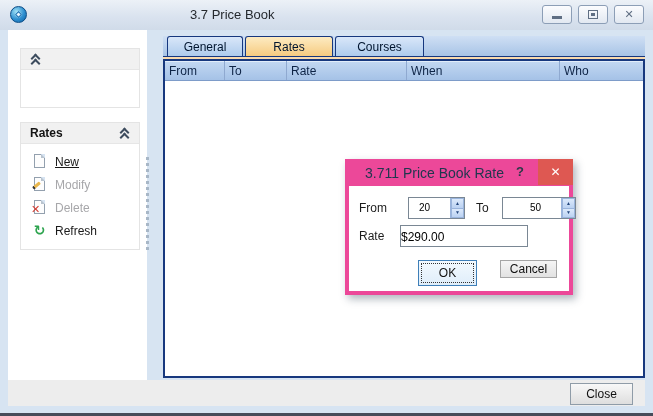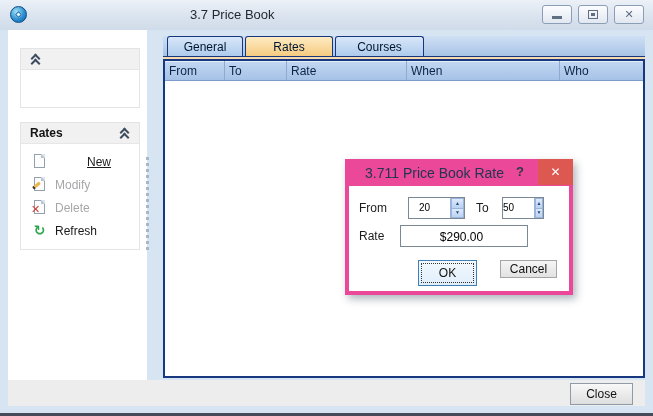--- a/index.html
+++ b/index.html
@@ -32,21 +32,21 @@
   .panel-header { height:21px; background:#F1F1F1; border-bottom:1px solid #E6E6E6;
     display:flex; align-items:center; padding:0 9px; }
   .panel-title { font-size:12px; font-weight:bold; color:#141414; flex:1; }
   .chev { position:relative; width:11px; height:11px; }
   .chev::before, .chev::after { content:""; position:absolute; left:2px; width:5px; height:5px;
     border-left:2px solid #3D4C5E; border-top:2px solid #3D4C5E; transform:rotate(45deg); }
   .chev::before { top:1px; } .chev::after { top:6px; }
   .panel-item { height:23px; display:flex; align-items:center; gap:8px; padding-left:11px;
     font-size:12px; color:#1A1A1A; cursor:default; white-space:nowrap; }
   .panel-item.disabled { color:#A7A7AA; }
-  .panel-item.hot .item-label { text-decoration:underline;margin-left:32px; }
+  .panel-item.hot .item-label { text-decoration:underline; }
   .panel-options .panel-item { margin-top:7px; }
   .panel-rates .panel-body { padding-top:6px; }
 
   
   .ic { position:relative; width:15px; height:15px; flex:0 0 15px; }
   .ic-search::before { content:""; position:absolute; left:1px; top:1px; width:8px; height:8px;
     border:2px solid #5E88B5; border-radius:50%; background:#D6EAFB; }
   .ic-search::after { content:""; position:absolute; left:9px; top:9px; width:6px; height:3px;
     background:#C6913F; transform:rotate(45deg); border-radius:1px; }
   .doc { position:absolute; left:2px; top:0; width:11px; height:14px; background:#FDFDFD;
@@ -88,28 +88,28 @@
   .modal { position:absolute; left:345px; top:159px; width:228px; height:136px;
     background:#ec4899; box-shadow:3px 4px 8px rgba(30,50,70,.35); }
   .modal-title { position:absolute; left:20px; top:6px; font-size:14px; color:#21374F; white-space:nowrap; }
   .modal-help { position:absolute; left:171px; top:5px; font-size:13px; font-weight:bold; color:#2A3A48; cursor:default; }
   .modal-close { position:absolute; right:0; top:0; width:35px; height:26px; background:#DE5852;
     color:#FFFFFF; display:flex; align-items:center; justify-content:center; font-size:12px; cursor:default; }
   .modal-body { position:absolute; left:4px; top:27px; width:220px; height:105px; background:#FFFFFF; }
   .fld-label { position:absolute; font-size:12px; color:#1C1C1C; }
   .lbl-from { left:10px; top:15px; } .lbl-to { left:127px; top:15px; } .lbl-rate { left:10px; top:43px; }
   .spin { position:absolute; top:11px; height:22px; display:flex; border:1px solid #7A8794; background:#fff; }
-  .spin-from { left:59px; width:57px; } .spin-to { left:153px; width:42px; }
+  .spin-from { left:59px; width:57px; } .spin-to { left:153px; width:74px; }
   .spin-value { flex:1; font-size:10px; color:#000; text-align:right; padding:4px 20px 0 0; }
   .spin-btns { width:14px; display:flex; flex-direction:column; border-left:1px solid #9AB4DC; }
   .spin-btn { flex:1; background:linear-gradient(#DCE9FB,#BBD2F2); border:1px solid #9AB4DC;
     display:flex; align-items:center; justify-content:center; font-size:5px; color:#24477E; line-height:1; cursor:default; }
   .spin-btn + .spin-btn { border-top:none; }
   .rate-input { position:absolute; left:51px; top:39px; width:128px; height:22px; border:1px solid #7A8794;
-    background:#fff; font-size:12px; color:#000; text-align:center; padding:4px 5px 15px 0; }
+    background:#fff; font-size:12px; color:#000; text-align:left; padding:4px 5px 15px 0; }
   .btn { display:flex; align-items:center; justify-content:center; font-size:12px; color:#111; cursor:default; }
   .btn-ok { position:absolute; left:69px; top:74px; width:59px; height:26px;
     background:linear-gradient(#F3F9FE,#DFEDFA); border:1px solid #3F7FB8; outline:1px dotted #333; outline-offset:-4px; }
   .btn-cancel { position:absolute; left:151px; top:74px; width:57px; height:18px;
     background:linear-gradient(#F5F5F5,#E2E2E2); border:1px solid #A5A5A5; }
 
   
   .footer { position:absolute; left:8px; top:380px; width:637px; height:26px; background:#EDEDED; }
   .btn-close { position:absolute; right:20px; top:383px; width:63px; height:22px;
     background:linear-gradient(#F8F8F8,#DEDEDE); border:1px solid #8F9CA8; }

